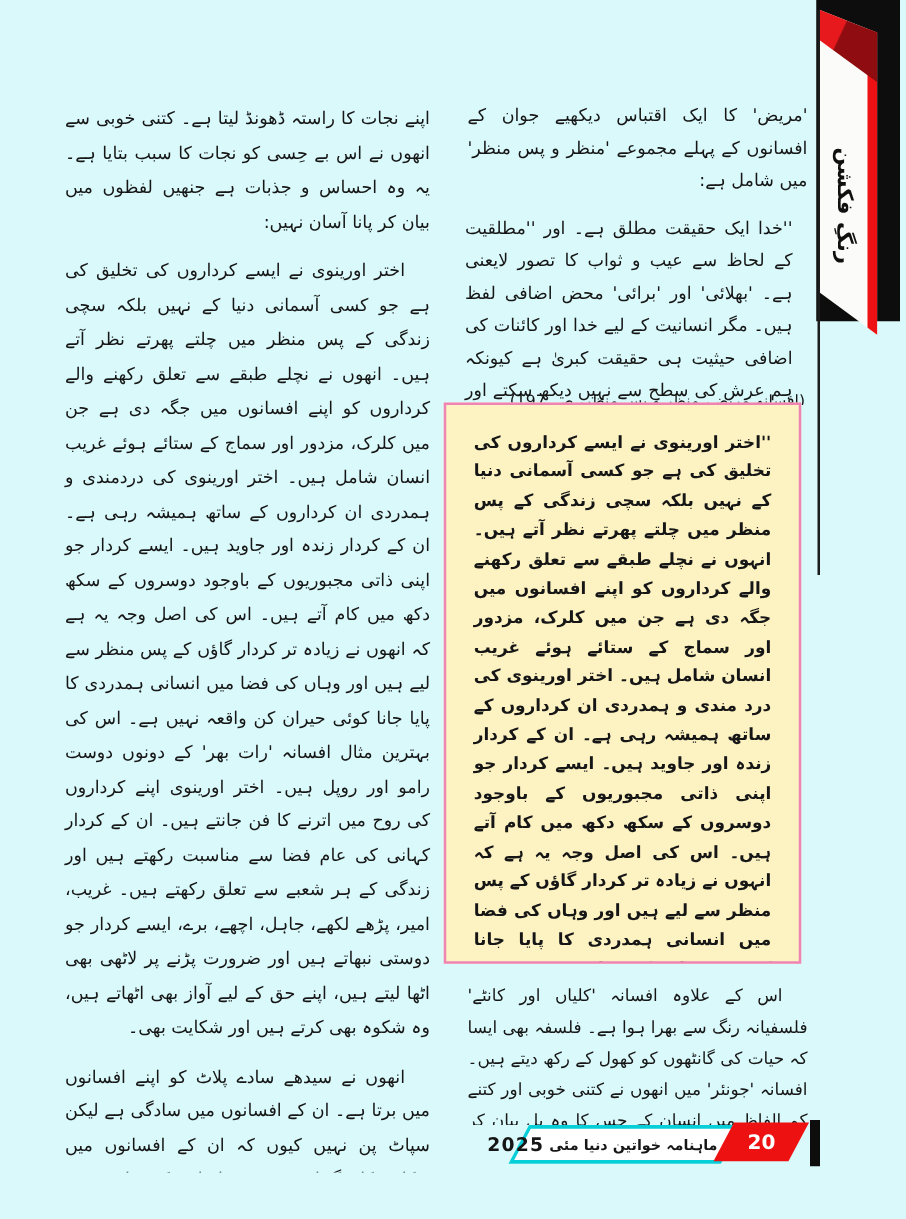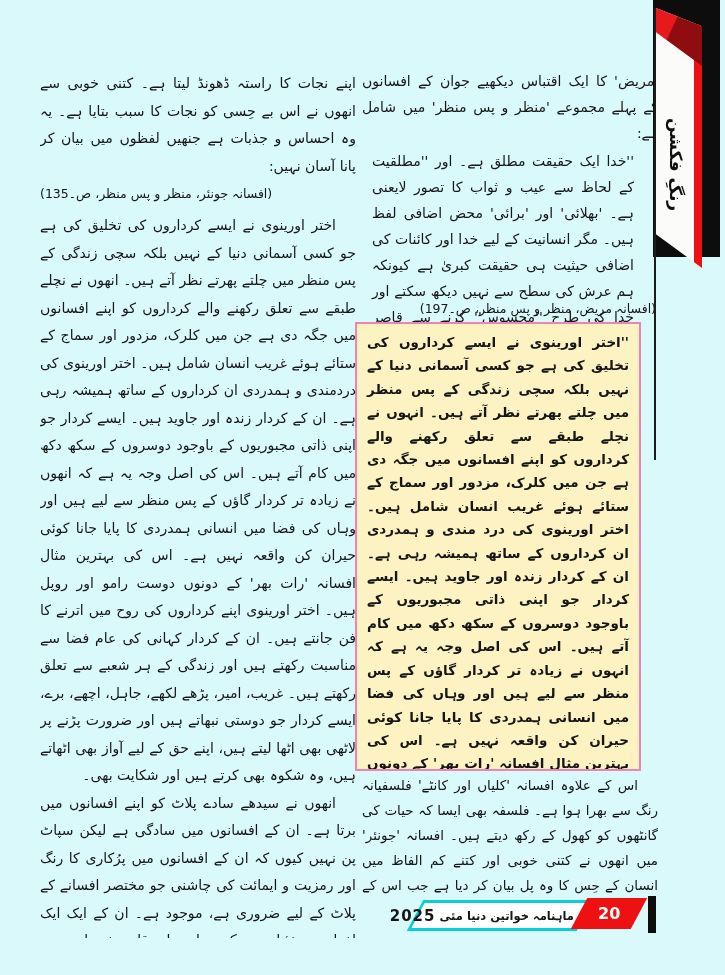--- a/index.html
+++ b/index.html
@@ -4,21 +4,21 @@
 <style>
   html,body{margin:0;padding:0;}
   body{
     width:725px;height:975px;position:relative;overflow:hidden;
     background:#DAF9FB;
     font-family:"DejaVu Sans","Liberation Sans",sans-serif;
     color:#161616;
   }
   .abs{position:absolute;}
   .urdu{direction:rtl;unicode-bidi:plaintext;text-align:justify;}
-  .urdu p{margin:0;}
+  .urdu p{margin:12px;}
   
   #col-right-top{left:362px;top:68px;width:296px;height:256px;font-size:14px;line-height:26px;overflow:hidden;}
   #col-right-top .quote{margin:2px 24px 0 10px;}
   #col-right-top .cite{position:absolute;top:228px;right:2px;font-size:12.5px;text-align:right;}
   #pull-quote-box{
     left:355px;top:322px;width:286px;height:449px;box-sizing:border-box;
     background:#FCF2C2;border:2px solid #EF84B4;
     padding:7px 10px;overflow:hidden;
     font-weight:700;font-size:13.5px;line-height:23.4px;
   }
@@ -81,21 +81,20 @@
 <div class="abs urdu" id="pull-quote-box">
   <p>''اختر اورینوی نے ایسے کرداروں کی تخلیق کی ہے جو کسی آسمانی دنیا کے نہیں بلکہ سچی زندگی کے پس منظر میں چلتے پھرتے نظر آتے ہیں۔ انہوں نے نچلے طبقے سے تعلق رکھنے والے کرداروں کو اپنے افسانوں میں جگہ دی ہے جن میں کلرک، مزدور اور سماج کے ستائے ہوئے غریب انسان شامل ہیں۔ اختر اورینوی کی درد مندی و ہمدردی ان کرداروں کے ساتھ ہمیشہ رہی ہے۔ ان کے کردار زندہ اور جاوید ہیں۔ ایسے کردار جو اپنی ذاتی مجبوریوں کے باوجود دوسروں کے سکھ دکھ میں کام آتے ہیں۔ اس کی اصل وجہ یہ ہے کہ انہوں نے زیادہ تر کردار گاؤں کے پس منظر سے لیے ہیں اور وہاں کی فضا میں انسانی ہمدردی کا پایا جانا کوئی حیران کن واقعہ نہیں ہے۔ اس کی بہترین مثال افسانہ 'رات بھر' کے دونوں دوست رامو اور روپل ہیں۔ اختر اورینوی اپنے کرداروں کی روح میں اترنے کا فن جانتے ہیں۔''</p>
 </div>
 
 <div class="abs urdu" id="col-right-bottom">
   <p class="indent">اس کے علاوہ افسانہ 'کلیاں اور کانٹے' فلسفیانہ رنگ سے بھرا ہوا ہے۔ فلسفہ بھی ایسا کہ حیات کی گانٹھوں کو کھول کے رکھ دیتے ہیں۔ افسانہ 'جونئر' میں انھوں نے کتنی خوبی اور کتنے کم الفاظ میں انسان کے حِس کا وہ پل بیان کر دیا ہے جب اس کے لیے سارے دروازے بند ہوتے ہیں اور وہ درد کی حدوں کو پار کر کے بے حِسی میں</p>
 </div>
 
 <div class="abs urdu" id="col-left">
   <p>اپنے نجات کا راستہ ڈھونڈ لیتا ہے۔ کتنی خوبی سے انھوں نے اس بے حِسی کو نجات کا سبب بتایا ہے۔ یہ وہ احساس و جذبات ہے جنھیں لفظوں میں بیان کر پانا آسان نہیں:</p>
-  <p class="cite">(افسانہ جونئر، منظر و پس منظر، ص۔135)</p>
   <p class="indent">اختر اورینوی نے ایسے کرداروں کی تخلیق کی ہے جو کسی آسمانی دنیا کے نہیں بلکہ سچی زندگی کے پس منظر میں چلتے پھرتے نظر آتے ہیں۔ انھوں نے نچلے طبقے سے تعلق رکھنے والے کرداروں کو اپنے افسانوں میں جگہ دی ہے جن میں کلرک، مزدور اور سماج کے ستائے ہوئے غریب انسان شامل ہیں۔ اختر اورینوی کی دردمندی و ہمدردی ان کرداروں کے ساتھ ہمیشہ رہی ہے۔ ان کے کردار زندہ اور جاوید ہیں۔ ایسے کردار جو اپنی ذاتی مجبوریوں کے باوجود دوسروں کے سکھ دکھ میں کام آتے ہیں۔ اس کی اصل وجہ یہ ہے کہ انھوں نے زیادہ تر کردار گاؤں کے پس منظر سے لیے ہیں اور وہاں کی فضا میں انسانی ہمدردی کا پایا جانا کوئی حیران کن واقعہ نہیں ہے۔ اس کی بہترین مثال افسانہ 'رات بھر' کے دونوں دوست رامو اور روپل ہیں۔ اختر اورینوی اپنے کرداروں کی روح میں اترنے کا فن جانتے ہیں۔ ان کے کردار کہانی کی عام فضا سے مناسبت رکھتے ہیں اور زندگی کے ہر شعبے سے تعلق رکھتے ہیں۔ غریب، امیر، پڑھے لکھے، جاہل، اچھے، برے، ایسے کردار جو دوستی نبھاتے ہیں اور ضرورت پڑنے پر لاٹھی بھی اٹھا لیتے ہیں، اپنے حق کے لیے آواز بھی اٹھاتے ہیں، وہ شکوہ بھی کرتے ہیں اور شکایت بھی۔</p>
   <p class="indent">انھوں نے سیدھے سادے پلاٹ کو اپنے افسانوں میں برتا ہے۔ ان کے افسانوں میں سادگی ہے لیکن سپاٹ پن نہیں کیوں کہ ان کے افسانوں میں پرُکاری کا رنگ اور رمزیت و ایمائت کی چاشنی جو مختصر افسانے کے پلاٹ کے لیے ضروری ہے، موجود ہے۔ ان کے ایک ایک لفظ سے تخئیل متحرک ہوتا ہے اور قاری خود اس میں چھپی تفصیل ڈھونڈنا شروع کر دیتا ہے۔</p>
 
 </div>
 
 <div class="abs" id="tab-black"></div>
 <div class="abs" id="tab-rule"></div>
 <div class="abs" id="ribbon">
   <div id="ribbon-stripe"></div>
   <div id="ribbon-fold"></div>

